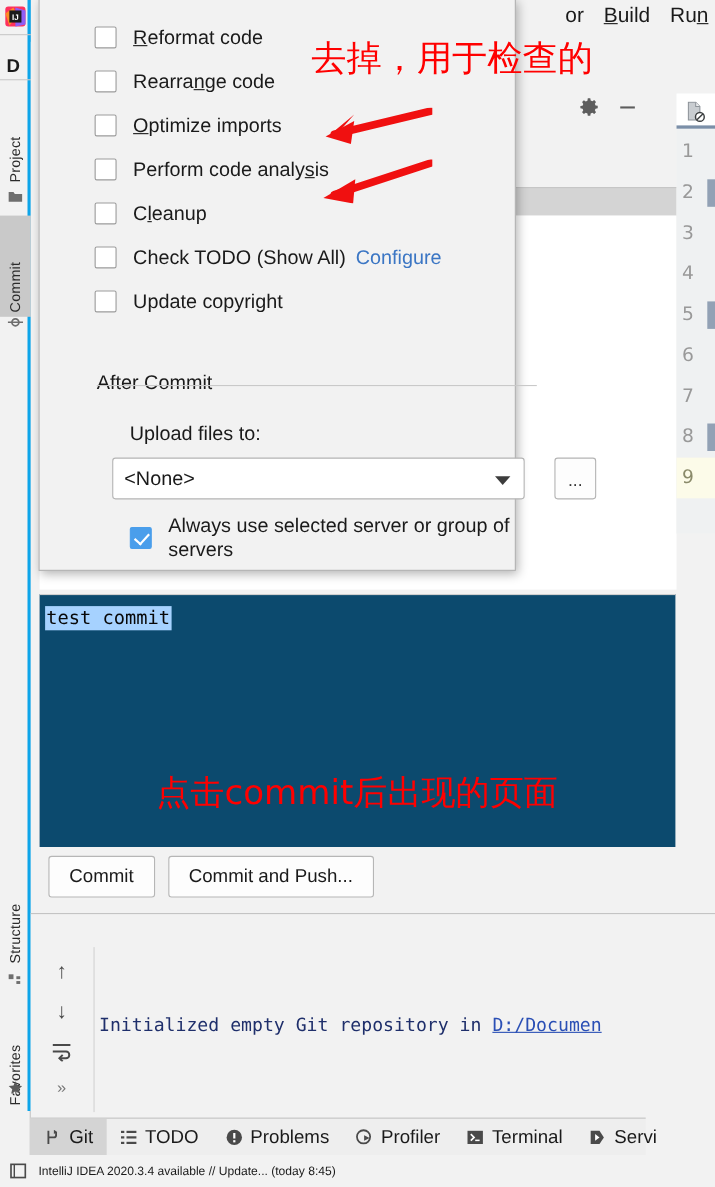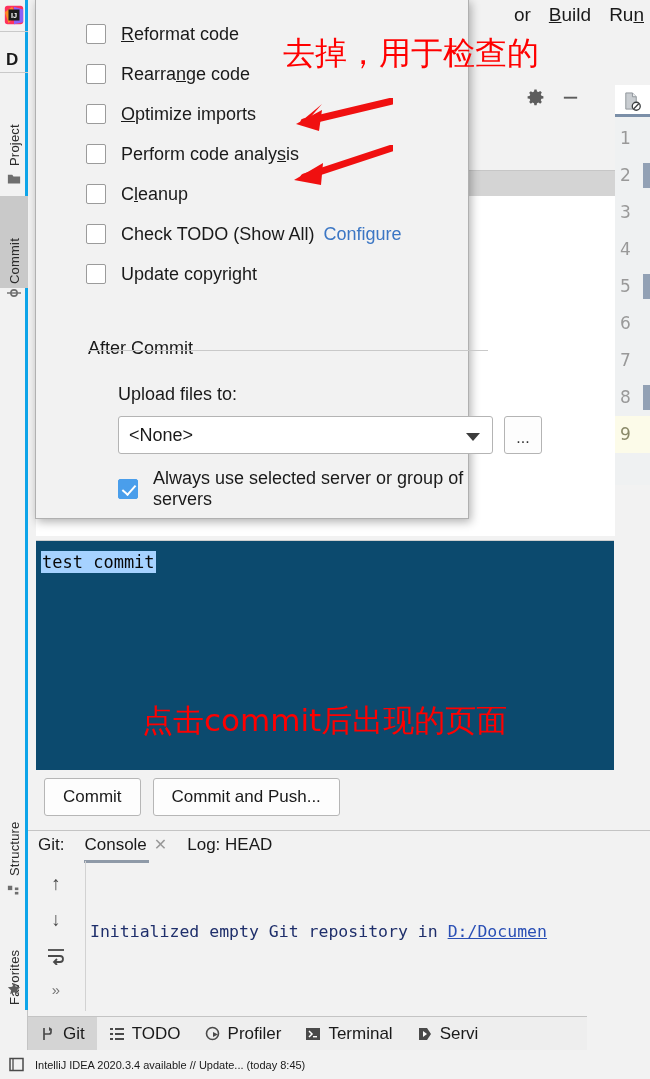--- a/index.html
+++ b/index.html
@@ -176,21 +176,21 @@
   }
   .sect-rule {
     position: absolute; left: 52px; top: 350px; width: 400px;
     height: 1px; background: #c9c9c9;
   }
   .upload-label {
     position: absolute; left: 82px; top: 384px;
     font-size: 18px; color: #1a1a1a;
   }
   .combo {
-    position: absolute; left: 82px; top: 416px; width: 375px; height: 38px;
+    position: absolute; left: 66px; top: 416px; width: 375px; height: 38px;
     background: #ffffff; border: 1px solid #b4b4b4; border-radius: 3px;
     font-size: 18px; color: #1a1a1a;
     display: flex; align-items: center; padding: 0 10px;
   }
   .caret {
     position: absolute; right: 12px; top: 16px;
     width: 0; height: 0;
     border-left: 7px solid transparent; border-right: 7px solid transparent;
     border-top: 8px solid #3c3c3c;
   }
@@ -400,29 +400,20 @@
       <div class="gline">7</div>
       <div class="gline">
         <span>8</span>
         <span class="gmark"></span>
       </div>
       <div class="gline cur">9</div>
     </div>
   </div>
 
   <div class="git-tw">
-    <div class="git-tabs">
-      <span>Git:</span>
-      <span class="git-tab sel">
-        <span>Console</span><span class="xicon">✕</span>
-      </span>
-      <span class="git-tab">
-        <span>Log: HEAD</span>
-      </span>
-    </div>
 
     <div class="git-side">
       <div class="git-side-icon" style="top:12px;">↑</div>
       <div class="git-side-icon" style="top:48px;">↓</div>
       <svg class="git-side-icon" style="top:84px;" viewBox="0 0 20 20">
         <line x1="2" y1="5" x2="18" y2="5" stroke="#4a4a4a" stroke-width="1.8"></line>
         <path d="M2 11h12a3 3 0 010 6h-5" stroke="#4a4a4a" stroke-width="1.8" fill="none"></path>
         <path d="M11 14l-3 3 3 3" stroke="#4a4a4a" stroke-width="1.8" fill="none"></path>
       </svg>
       <div class="git-side-icon" style="top:120px; font-size:15px; color:#777;">»</div>
@@ -452,20 +443,28 @@
           <rect x="6" y="2" width="9" height="2" fill="#4a4a4a"></rect>
         <rect x="1" y="7" width="3" height="2" fill="#4a4a4a"></rect>
           <rect x="6" y="7" width="9" height="2" fill="#4a4a4a"></rect>
         <rect x="1" y="12" width="3" height="2" fill="#4a4a4a"></rect>
           <rect x="6" y="12" width="9" height="2" fill="#4a4a4a"></rect>
       </svg>
       <span>TODO</span>
     </div>
     <div class="btab">
       <svg class="bi" viewBox="0 0 16 16">
+        <circle cx="8" cy="8" r="7" fill="#4a4a4a"></circle>
+        <rect x="7" y="4" width="2" height="5" fill="#fff"></rect>
+          <rect x="7" y="10.5" width="2" height="2" fill="#fff"></rect>
+      </svg>
+      <span>Problems</span>
+    </div>
+    <div class="btab">
+      <svg class="bi" viewBox="0 0 16 16">
         <circle cx="7.5" cy="7.5" r="6" fill="none" stroke="#4a4a4a" stroke-width="1.6"></circle>
         <path d="M8 6l5 2.5L8 11z" fill="#4a4a4a"></path>
       </svg>
       <span>Profiler</span>
     </div>
     <div class="btab">
       <svg class="bi" viewBox="0 0 16 16">
         <rect x="1" y="2" width="14" height="12" fill="#4a4a4a"></rect>
         <path d="M4 5l3 3-3 3" stroke="#fff" stroke-width="1.5" fill="none"></path>
         <rect x="8" y="10" width="4" height="1.4" fill="#fff"></rect>

